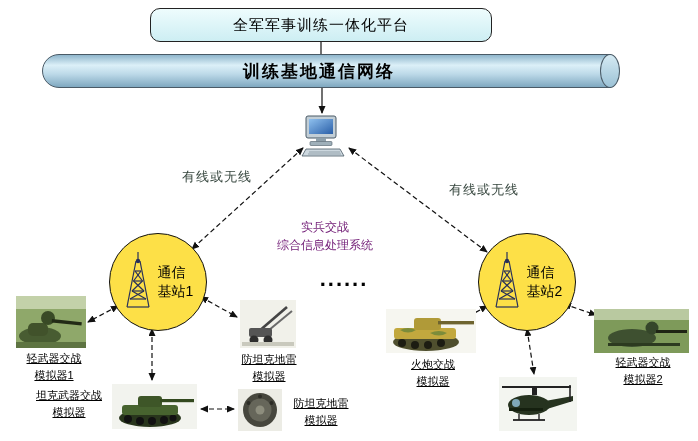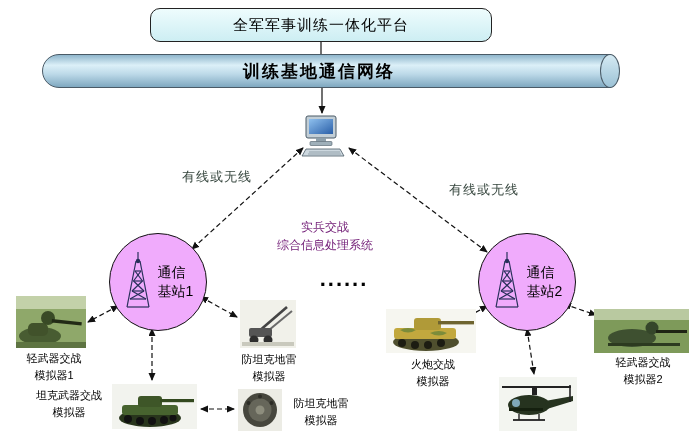--- a/index.html
+++ b/index.html
@@ -43,35 +43,35 @@
     left:250px;top:170px;width:150px;text-align:center;
     font-size:12px;color:#701a75;line-height:1.5;white-space:pre-line;margin-top:48px;
   }
   .edge-label{
     position:absolute;z-index:2;font-size:13px;color:#36463e;letter-spacing:1px;
   }
   .edge-label.left{left:182px;top:168px;}
   .edge-label.right{left:449px;top:181px;}
   
   .station{
-    width:96px;height:96px;border:1.2px solid #111;border-radius:50%;background:#f0abfc;
+    width:96px;height:96px;border:1.2px solid #111;border-radius:50%;background:#fde047;
     display:flex;align-items:center;justify-content:center;gap:5px;
   }
   .station.s1{left:109px;top:233px;}
   .station.s2{left:478px;top:233px;}
   .station-label{font-size:14px;line-height:1.35;white-space:pre-line;}
   .ellipsis{
     left:312px;top:266px;width:64px;text-align:center;
     font-size:22px;font-weight:900;letter-spacing:2px;
   }
   
   .sim-img svg{display:block;}
   .sim-label{
     position:absolute;z-index:2;text-align:center;font-size:11px;
-    line-height:1.5;white-space:pre-line;
+    line-height:1.5;white-space:pre-line;text-decoration:underline;
   }
   .img-lw1{left:16px;top:296px;}
   .lbl-lw1{left:10px;top:350px;width:88px;}
   .img-aa{left:240px;top:300px;}
   .lbl-aa{left:232px;top:351px;width:74px;}
   .img-tank{left:112px;top:384px;}
   .lbl-tank{left:28px;top:387px;width:82px;}
   .img-mine{left:238px;top:389px;}
   .lbl-mine{left:285px;top:395px;width:72px;}
   .img-arty{left:386px;top:309px;}

